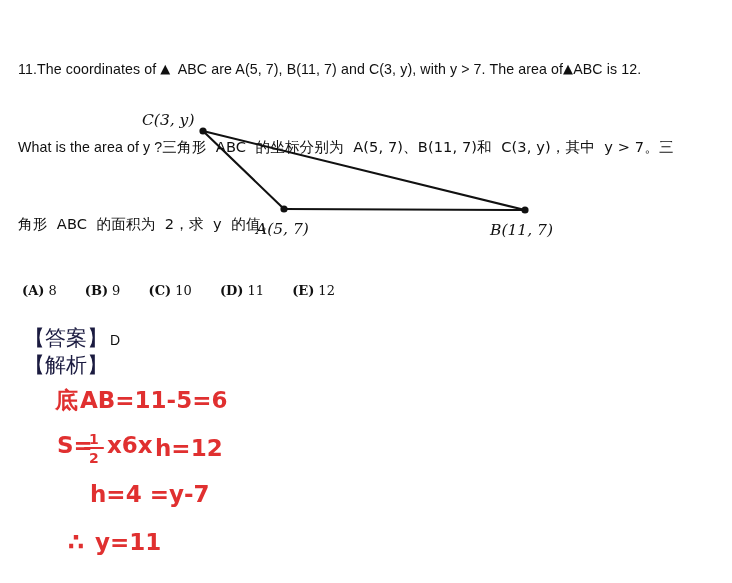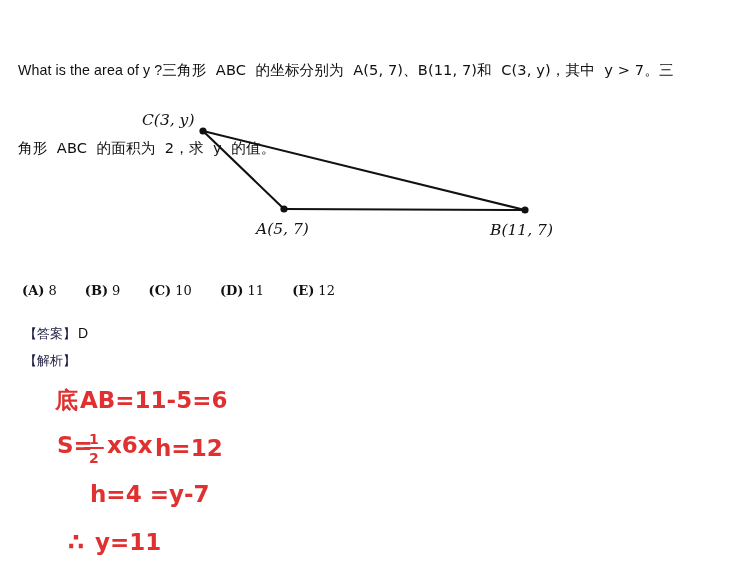--- a/index.html
+++ b/index.html
@@ -75,21 +75,21 @@
   
   .meta-line {
     position: absolute;
     left: 24px;
     font-size: 15px;
     color: #1b1b40;
     white-space: nowrap;
   }
   .meta-line .brk {
     font-family: "DejaVu Sans", sans-serif;
-    font-size: 13px;
+    font-size: 21px;
     color: #1b1b40;
   }
   .meta-line .ans-val {
     font-family: "Liberation Sans", sans-serif;
     font-size: 14px;
     color: #101010;
     margin-left: 2px;
   }
   #answer-line { top: 324px; }
   #analysis-line { top: 351px; }
@@ -109,20 +109,21 @@
     font-size: 23px;
     font-weight: 600;
   }
   .hw-cjk { font-family: "DejaVu Sans", sans-serif; }
   .hw-small { font-size: 14px; }
 </style>
 </head>
 <body>
 
 <div id="problem-statement">
+  <span class="ln"><span>11.</span><span>The coordinates of </span><span class="tri-glyph">▲</span><span>  ABC are A(5, 7), B(11, 7) and C(3, y), with y &gt; 7. The area of</span><span class="tri-glyph">▲</span><span>ABC is 12.</span></span>
   <span class="ln"><span>What is the area of y ?</span><span class="cjk">三角形  ABC  的坐标分别为  A(5, 7)、B(11, 7)和  C(3, y)，其中  y &gt; 7。三</span></span>
   <span class="ln cjk">角形  ABC  的面积为  2，求  y  的值。</span>
 </div>
 
 <div id="figure">
   <svg width="732" height="150" viewBox="0 0 732 150" xmlns="http://www.w3.org/2000/svg">
 
     <g>
       <line x1="203" y1="35" x2="284" y2="113" stroke="#111111" stroke-width="2.1" stroke-linecap="round"></line>
       <line x1="203" y1="35" x2="525" y2="114" stroke="#111111" stroke-width="2.1" stroke-linecap="round"></line>

